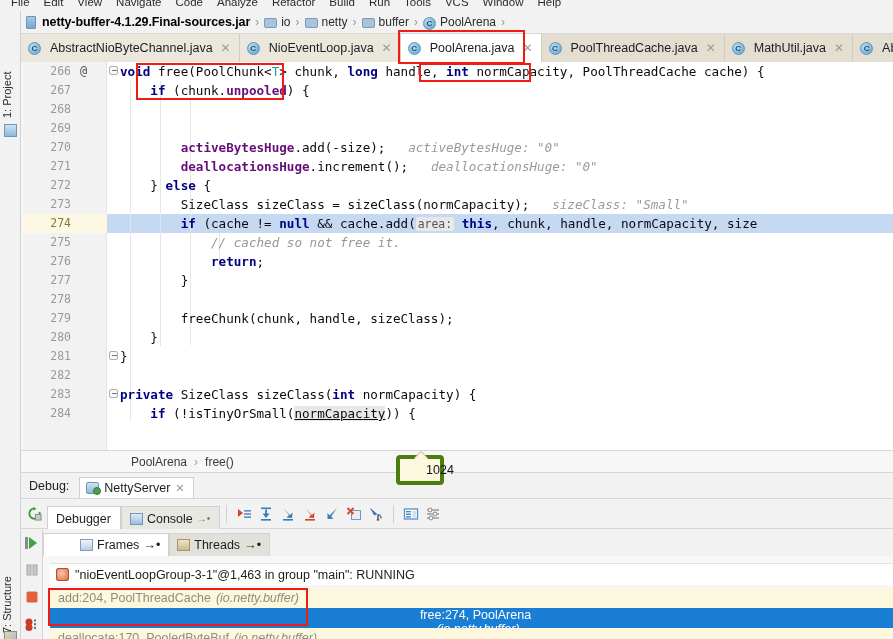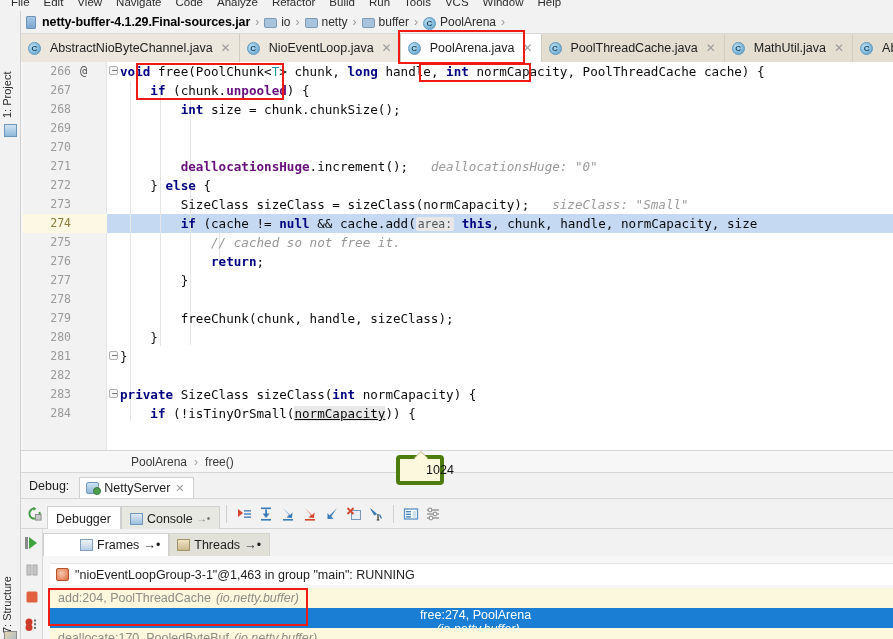--- a/index.html
+++ b/index.html
@@ -371,21 +371,21 @@
 
     <div class="indent-guide" style="left:107px; top:19px;  height:340px;"></div>
     <div class="indent-guide" style="left:137px; top:19px;  height:265px;"></div>
     <div class="indent-guide" style="left:167px; top:38px;  height:95px;"></div>
     <div class="indent-guide" style="left:167px; top:133px; height:150px;"></div>
     <div class="indent-guide" style="left:196px; top:171px; height:38px;"></div>
 
     <div class="codearea">
       <div class="cline" style="top:0px"><span class="kw">void</span> free(PoolChunk&lt;<span class="typ">T</span>&gt; chunk, <span class="kw">long</span> handle, <span class="kw">int</span> normCapacity, PoolThreadCache cache) {</div>
       <div class="cline" style="top:19px">    <span class="kw">if</span> (chunk.<span class="fld">unpooled</span>) {</div>
-      <div class="cline" style="top:38px">        <span class="kw">int</span> size = chunk.chunkSize();</div>
+      <div class="cline" style="top:76px">        <span class="fld">activeBytesHuge</span>.add(-size);  <span class="hint"> activeBytesHuge: "0"</span></div>
       <div class="cline" style="top:95px">        <span class="fld">deallocationsHuge</span>.increment();  <span class="hint"> deallocationsHuge: "0"</span></div>
       <div class="cline" style="top:114px">    } <span class="kw">else</span> {</div>
       <div class="cline" style="top:133px">        SizeClass sizeClass = sizeClass(normCapacity);  <span class="hint"> sizeClass: "Small"</span></div>
       <div class="cline" style="top:171px">            <span class="cmt">// cached so not free it.</span></div>
       <div class="cline" style="top:152px">        <span class="kw">if</span> (cache != <span class="kw">null</span> &amp;&amp; cache.add(<span class="param-lbl">area:</span> <span class="kw">this</span>, chunk, handle, normCapacity, size</div>
       <div class="cline" style="top:190px">            <span class="kw">return</span>;</div>
       <div class="cline" style="top:209px">        }</div>
       <div class="cline" style="top:228px"> </div>
       <div class="cline" style="top:247px">        freeChunk(chunk, handle, sizeClass);</div>
       <div class="cline" style="top:266px">    }</div>

